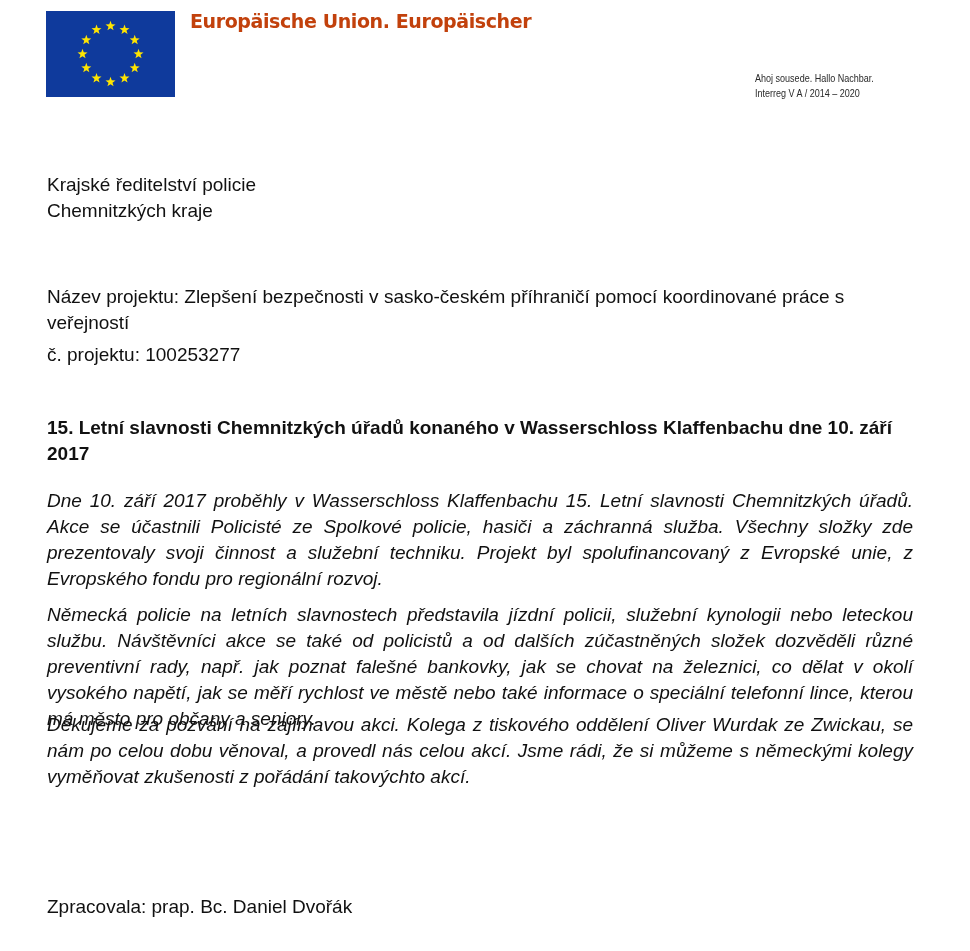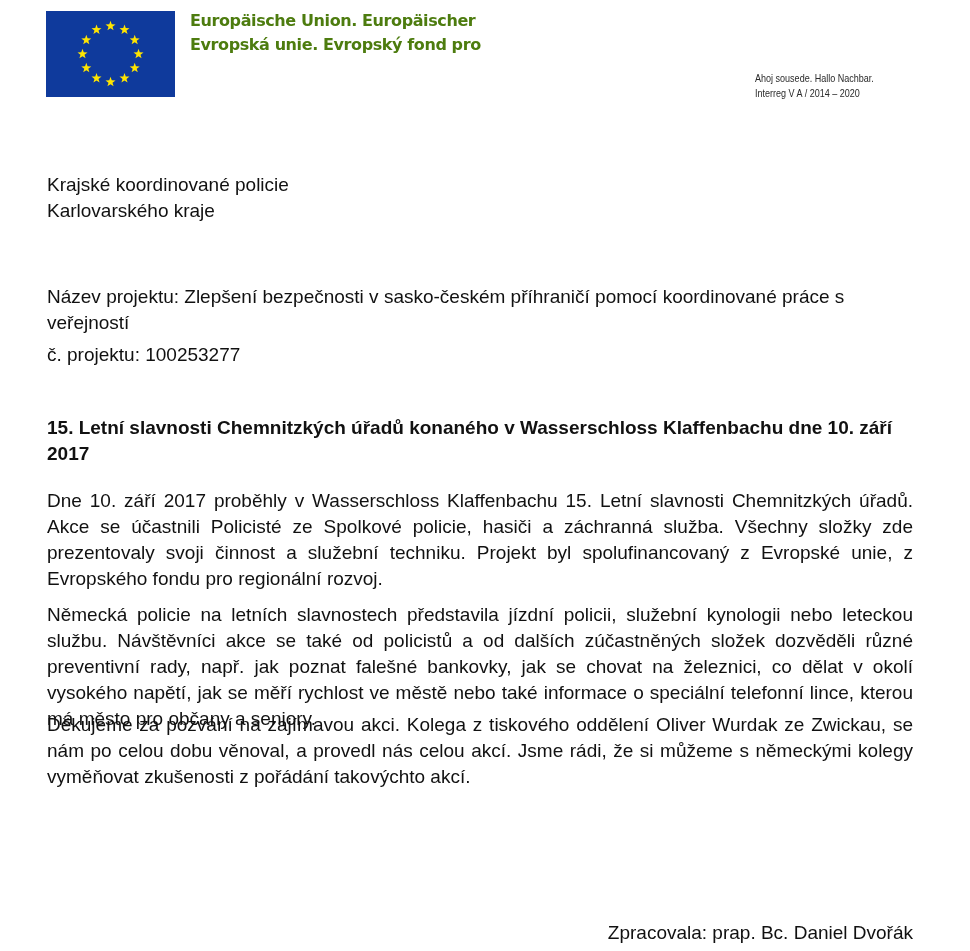--- a/index.html
+++ b/index.html
@@ -1,27 +1,27 @@
 <!DOCTYPE html>
 <html><head>
   <meta charset="utf-8">
   <style>
     html, body { margin: 0; padding: 0; background: #ffffff; }
     body { width: 970px; height: 951px; position: relative; overflow: hidden; color: #000; }
     .header { position: absolute; left: 0; top: 0; width: 970px; height: 120px; }
     .eu-flag { position: absolute; left: 46px; top: 11px; width: 129px; height: 86px; background: #0f3a9c; }
     .eu-flag svg { width: 100%; height: 100%; display: block; }
-    .eu-text { position: absolute; left: 190px; top: 9px; font-family: "DejaVu Sans", sans-serif; font-weight: bold; font-size: 16px; line-height: 24px; color: #4d7c0f; letter-spacing: -0.4px; }
+    .eu-text { position: absolute; left: 190px; top: 9px; font-family: "DejaVu Sans", sans-serif; font-weight: bold; font-size: 19px; line-height: 24px; color: #c2410c; letter-spacing: -0.4px; }
     .eu-text div { white-space: nowrap; }
     .sncz-logo { position: absolute; left: 752px; top: 10px; width: 140px; height: 52px; }
     .sncz-logo svg { width: 100%; height: 100%; display: block; }
     .sncz-sub { position: absolute; left: 755px; top: 71px; font-family: "Liberation Sans", sans-serif; font-size: 11px; line-height: 15px; color: #2a2a2a; transform: scaleX(0.82); transform-origin: left top; white-space: nowrap; }
     .doc { position: absolute; left: 47px; top: 0; width: 866px; font-family: "Liberation Sans", sans-serif; font-size: 19px; line-height: 26px; color: #111; }
     .block { position: absolute; left: 0; width: 866px; }
-    .justify { text-align: justify; text-align-last: left; }
+    .justify { text-align: justify; text-align-last: left; font-style: italic; }
     .bold { font-weight: bold; }
     p { margin: 0; }
   </style>
 </head>
 <body>
 
 <div class="header">
   <div class="eu-flag">
     <svg viewBox="0 0 129 86" xmlns="http://www.w3.org/2000/svg">
       <rect width="129" height="86" fill="#0f3a9c"></rect>
@@ -39,33 +39,32 @@
         <use href="#st" transform="translate(-14,24.2)"></use>
         <use href="#st" transform="translate(-24.2,14)"></use>
         <use href="#st" transform="translate(-28,0)"></use>
         <use href="#st" transform="translate(-24.2,-14)"></use>
         <use href="#st" transform="translate(-14,-24.2)"></use>
       </g>
     </svg>
   </div>
   <div class="eu-text">
     <div>Europäische Union. Europäischer</div>
-    <div>Evropská unie. Evropský fond pro</div>
   </div>
 
   <div class="sncz-sub">
     <div>Ahoj sousede. Hallo Nachbar.</div>
     <div>Interreg V A  /  2014 – 2020</div>
   </div>
 </div>
 
 <div class="doc">
   <div class="block" style="top:172px;">
-    <p>Krajské koordinované policie</p>
-    <p>Karlovarského kraje</p>
+    <p>Krajské ředitelství policie</p>
+    <p>Chemnitzkých kraje</p>
   </div>
 
   <div class="block" style="top:284px; width:870px;">
     <p>Název projektu: Zlepšení bezpečnosti v sasko-českém příhraničí pomocí koordinované práce s veřejností</p>
   </div>
 
   <div class="block" style="top:342px;">
     <p>č. projektu: 100253277</p>
   </div>
 
@@ -78,16 +77,16 @@
   </div>
 
   <div class="block justify" style="top:602px;">
     <p>Německá policie na letních slavnostech představila jízdní policii, služební kynologii nebo leteckou službu. Návštěvníci akce se také od policistů a od dalších zúčastněných složek dozvěděli různé preventivní rady, např. jak poznat falešné bankovky, jak se chovat na železnici, co dělat v okolí vysokého napětí, jak se měří rychlost ve městě nebo také informace o speciální telefonní lince, kterou má město pro občany a seniory.</p>
   </div>
 
   <div class="block justify" style="top:712px;">
     <p>Děkujeme za pozvání na zajímavou akci. Kolega z tiskového oddělení Oliver Wurdak ze Zwickau, se nám po celou dobu věnoval, a provedl nás celou akcí. Jsme rádi, že si můžeme s německými kolegy vyměňovat zkušenosti z pořádání takovýchto akcí.</p>
   </div>
 
-  <div class="block" style="top:920px;text-align:right;">
+  <div class="block" style="top:894px;">
     <p>Zpracovala: prap. Bc. Daniel Dvořák</p>
   </div>
 </div>
 
 </body></html>

